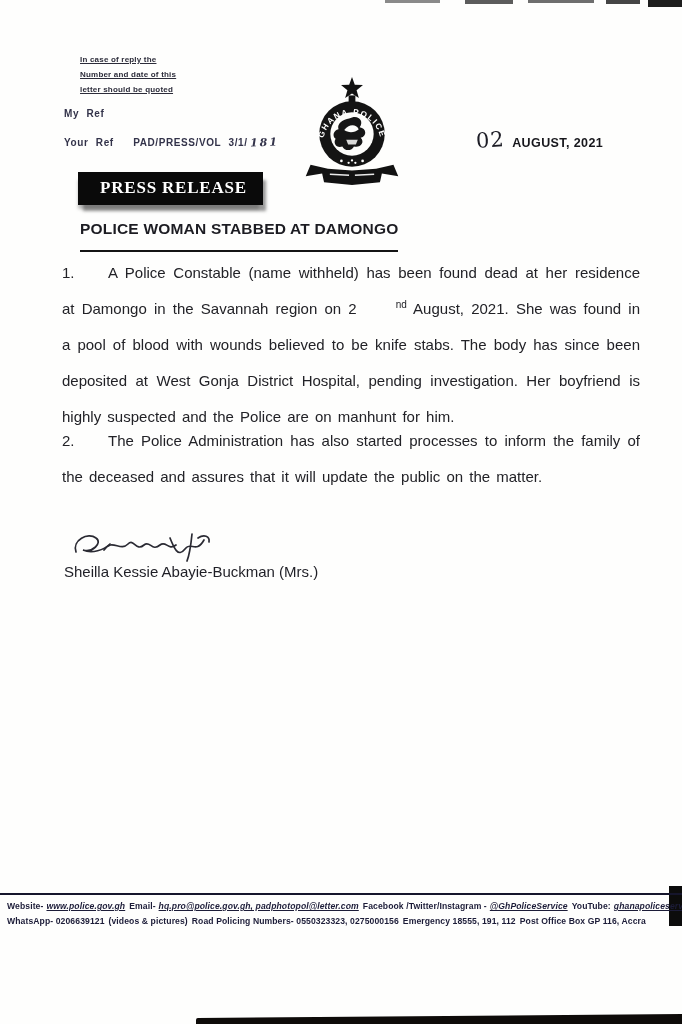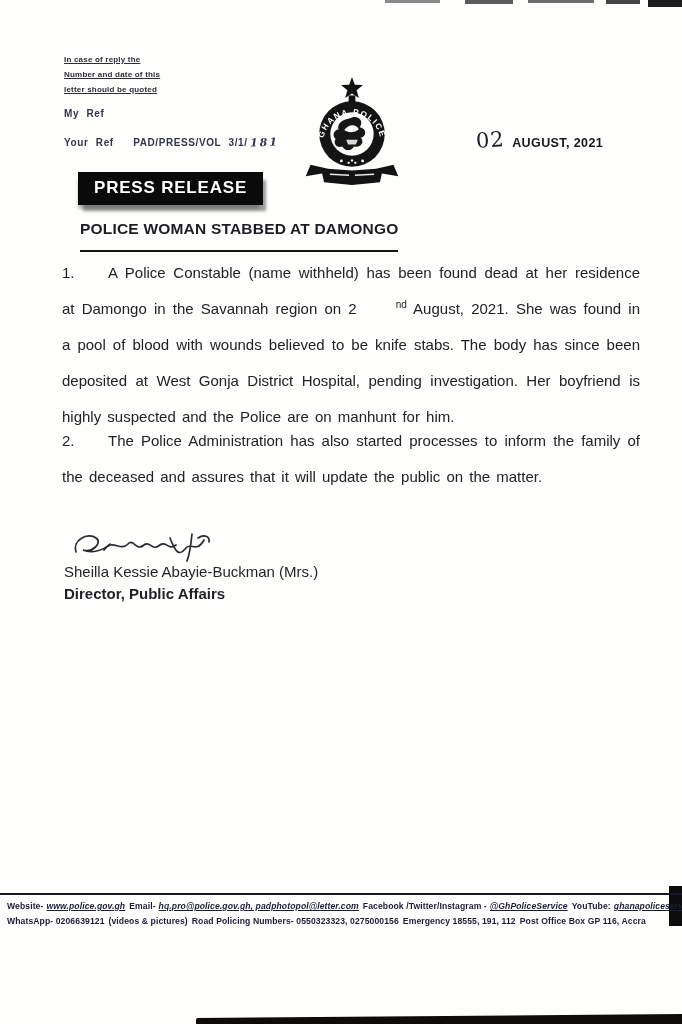--- a/index.html
+++ b/index.html
@@ -10,21 +10,21 @@
   }
   
   .edge{position:absolute;background:#3a3a3a;}
   .bottom-strip{
     position:absolute;left:196px;right:-6px;bottom:-3px;height:11px;
     background:#0e0b09;transform:rotate(-0.45deg);border-radius:2px 0 0 0;
   }
   .right-bar{position:absolute;left:669px;top:886px;width:13px;height:40px;background:#0c0c0c;}
   
   .lh-note{
-    position:absolute;left:64px;top:52px;font-size:8px;line-height:15px;
+    position:absolute;left:80px;top:52px;font-size:8px;line-height:15px;
     color:#2c2c3a;font-weight:700;letter-spacing:.2px;
     text-decoration:underline;filter:blur(.3px);
   }
   .ref-row{position:absolute;left:64px;font-size:10px;font-weight:700;
     color:#33334a;letter-spacing:.6px;word-spacing:4px;filter:blur(.2px);}
   .my-ref{top:108px;}
   .your-ref{top:136px;}
   .hand-num{font-family:"DejaVu Serif",serif;font-style:italic;font-size:11px;
     letter-spacing:2px;display:inline-block;transform:rotate(-2deg);margin-left:2px;}
   .crest{position:absolute;left:299px;top:76px;}
@@ -35,22 +35,23 @@
   .date-row{position:absolute;left:476px;top:128px;white-space:nowrap;}
   .date-hand{
     font-family:"DejaVu Serif",serif;font-size:21px;color:#1d1d26;
     display:inline-block;transform:rotate(-4deg);letter-spacing:1px;
   }
   .date-print{font-size:12.5px;font-weight:700;color:#17171c;margin-left:3px;letter-spacing:.4px;}
   
   .banner{
     position:absolute;left:78px;top:172px;background:#0a0a0a;color:#fff;
     font-size:17px;font-weight:700;letter-spacing:.8px;
-    padding:6px 16px 7px 16px;
+    padding:6px 16px 7px 22px;
     box-shadow:4px 7px 3px -1px rgba(70,70,70,.55), -2px 6px 3px -2px rgba(90,90,90,.4);
+    font-family:Liberation Serif, serif;
   }
   .doc-title{
     position:absolute;left:80px;top:220px;margin:0;
     font-size:15.5px;font-weight:700;color:#1c1c22;letter-spacing:.2px;
     border-bottom:2.5px solid #141414;padding-bottom:12px;
   }
   
   .para{
     position:absolute;left:62px;width:578px;margin:0;
     font-size:15px;line-height:36px;color:#222227;
@@ -153,21 +154,20 @@
     <g fill="none" stroke="#2a2a33" stroke-width="1.7" stroke-linecap="round">
       <path d="M6 24 C 2 12, 18 4, 26 10 C 33 15, 22 25, 13 22 C 22 26, 34 22, 40 16"></path>
       <path d="M34 22 C 42 10, 50 24, 58 16 C 64 10, 66 24, 74 17 C 80 12, 82 24, 90 17 C 96 12, 98 23, 106 17"></path>
       <path d="M100 10 C 104 20, 108 30, 115 21 C 121 13, 126 26, 134 12"></path>
       <path d="M122 6 C 121 16, 119 28, 117 33"></path>
       <path d="M128 10 C 134 6, 140 8, 139 14"></path>
     </g>
   </svg>
   <div class="sig-text">
     <div class="sig-name">Sheilla Kessie Abayie-Buckman (Mrs.)</div>
-    <div class="sig-pos">Director, Public Affairs</div>
   </div>
 
   <div class="footer-rule"></div>
   <div class="footer">
     <div>
       <span class="lbl">Website-</span><span class="lnk">www.police.gov.gh</span><span class="lbl">Email-</span><span class="lnk">hq.pro@police.gov.gh, padphotopol@letter.com</span><span class="lbl">Facebook /Twitter/Instagram -</span><span class="lnk">@GhPoliceService</span><span class="lbl">YouTube:</span><span class="lnk">ghanapoliceservice</span>
     </div>
     <div>
       <span class="seg">WhatsApp- 0206639121</span><span class="note">(videos &amp; pictures)</span><span class="seg">Road Policing Numbers- 0550323323, 0275000156</span><span class="seg">Emergency  18555, 191, 112</span><span class="seg">Post Office Box GP 116, Accra</span>
     </div>

